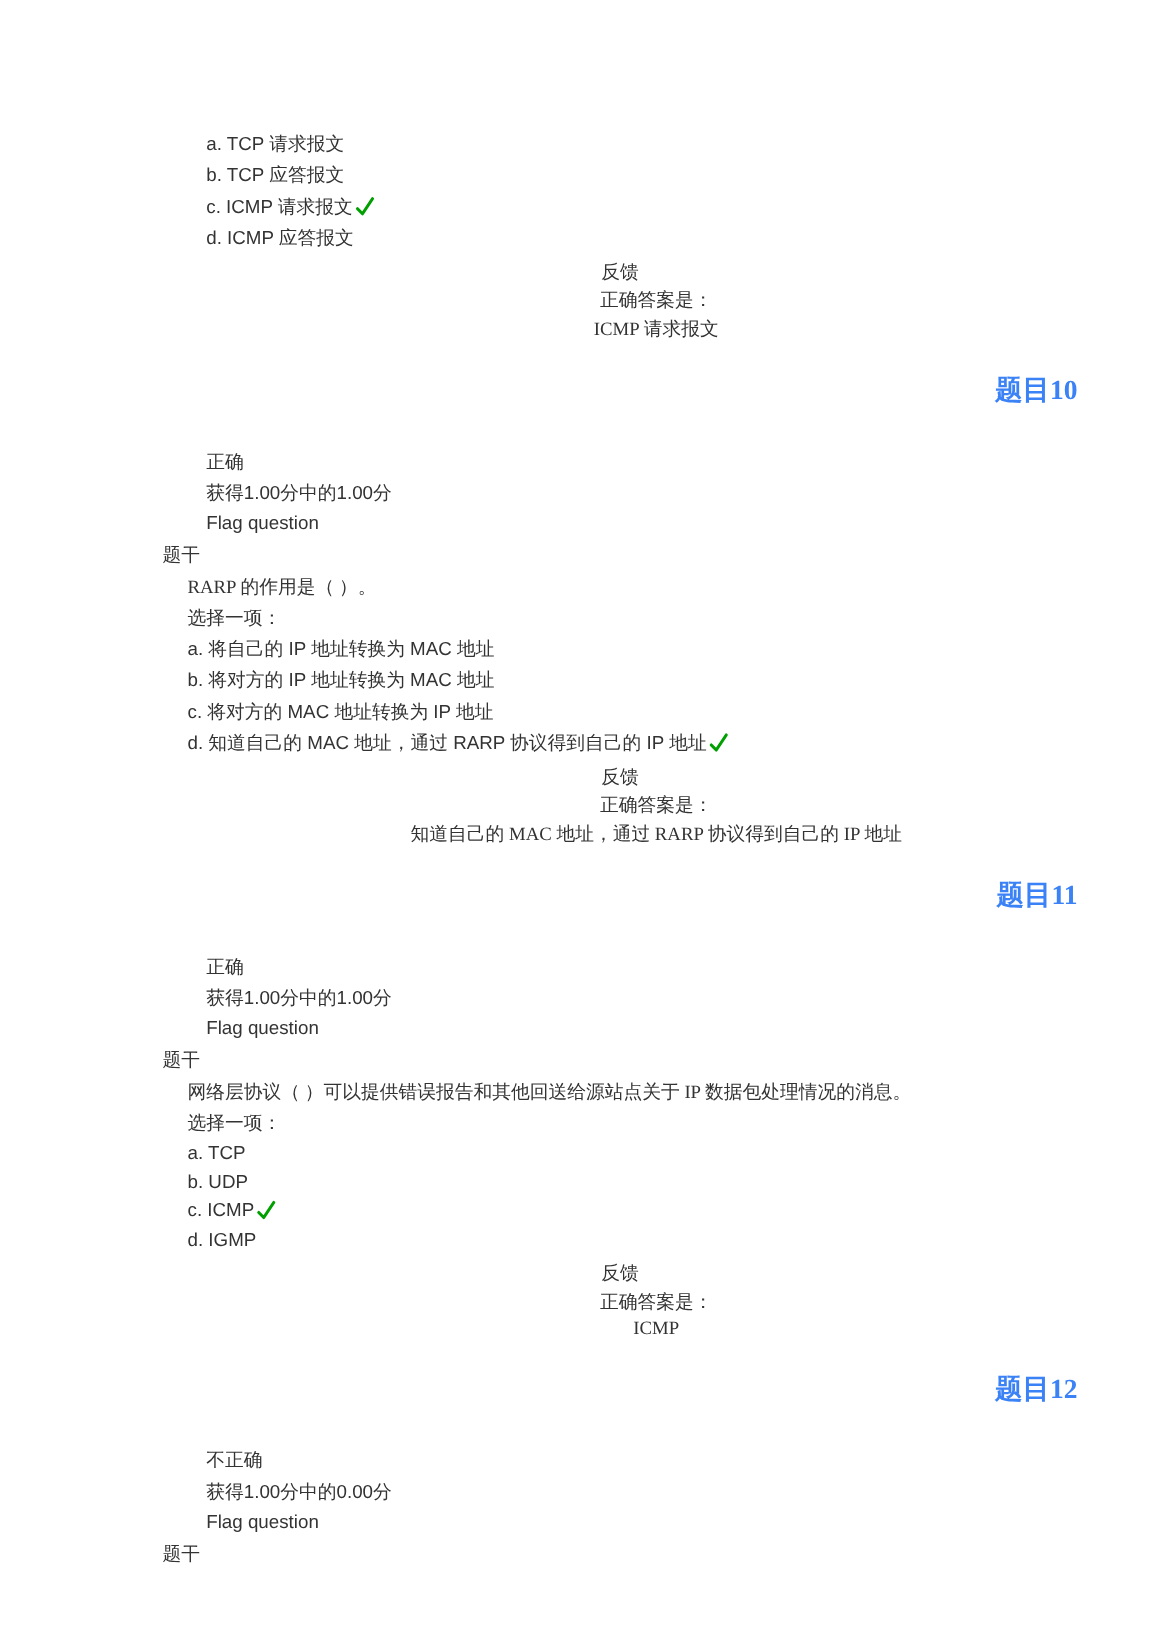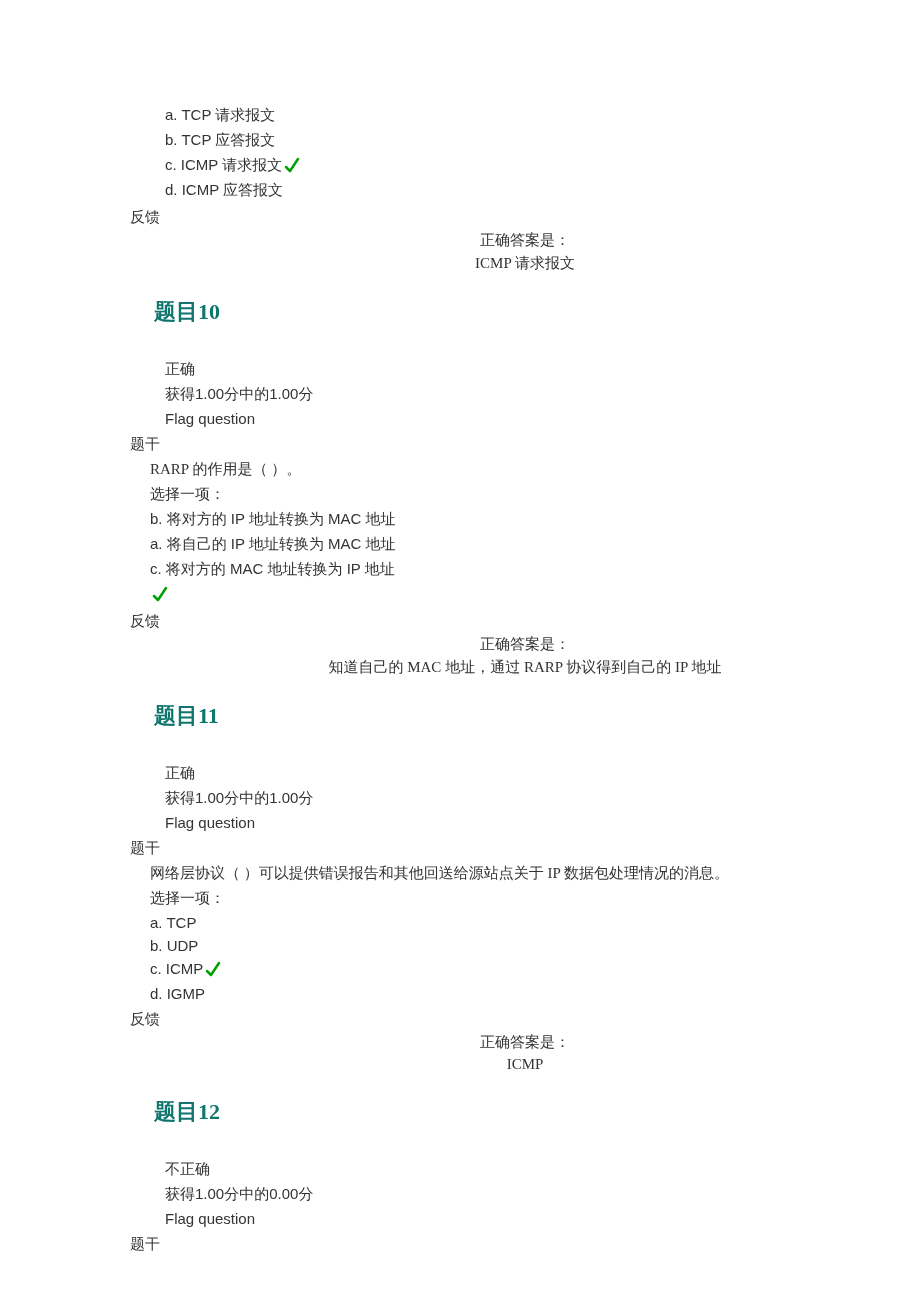--- a/index.html
+++ b/index.html
@@ -17,37 +17,39 @@
   .option-block {
     margin-left: 35px;
   }
   .option {
     margin: 6px 0;
     position: relative;
   }
   .feedback-label {
     margin-top: 8px;
     margin-bottom: 4px;
+    text-align: center;
   }
   .answer-block {
     margin-left: 58px;
   }
   .answer-line {
     margin: 4px 0;
     font-family: "SimSun", serif;
     text-align: center;
   }
   .question-title {
     margin-left: 24px;
     margin-top: 24px;
     margin-bottom: 14px;
     font-family: "SimSun", serif;
     font-size: 22px;
     font-weight: bold;
-    color: #0f766e;
+    color: #3b82f6;
+    text-align: right;
   }
   .meta-block {
     margin-left: 35px;
     margin-top: 33px;
   }
   .meta-line {
     margin: 6px 0;
   }
   .flag {
     margin: 6px 0;
@@ -97,24 +99,24 @@
   <div class="question-title">题目10</div>
   <div class="meta-block">
     <div class="meta-line">正确</div>
     <div class="meta-line">获得1.00分中的1.00分</div>
     <div class="flag">Flag question</div>
   </div>
   <div class="stem-label">题干</div>
   <div class="stem-block">
     <div class="stem-text">RARP 的作用是（   ）。</div>
     <div class="select-prompt">选择一项：</div>
+    <div class="option"><span>a.  将自己的 IP 地址转换为 MAC 地址</span></div>
     <div class="option"><span>b.  将对方的 IP 地址转换为 MAC 地址</span></div>
-    <div class="option"><span>a.  将自己的 IP 地址转换为 MAC 地址</span></div>
     <div class="option"><span>c.  将对方的 MAC 地址转换为 IP 地址</span></div>
-    <div class="option"><span class="checkmark"><svg width="16" height="18" viewBox="0 0 16 18">
+    <div class="option"><span>d.  知道自己的 MAC 地址，通过 RARP 协议得到自己的 IP 地址</span><span class="checkmark"><svg width="16" height="18" viewBox="0 0 16 18">
             <path d="M2 10 L6 14 L14 2" stroke="#00a000" stroke-width="2.5" fill="none" stroke-linecap="round" stroke-linejoin="round"></path>
           </svg></span></div>
   </div>
   <div class="feedback-label">反馈</div>
   <div class="answer-block">
     <div class="answer-line">正确答案是：</div>
     <div class="answer-line">知道自己的 MAC 地址，通过 RARP 协议得到自己的 IP 地址</div>
   </div>
 
   <div class="question-title">题目11</div>

